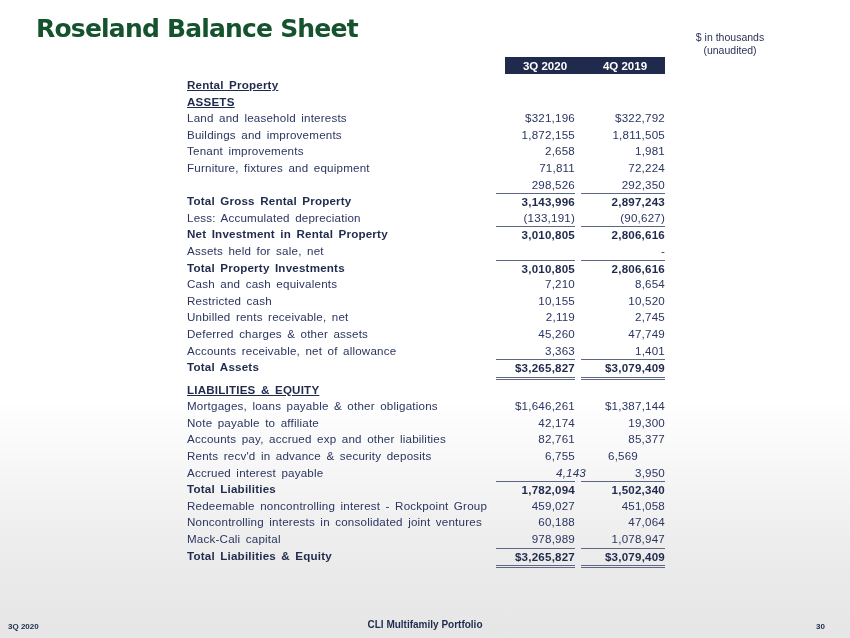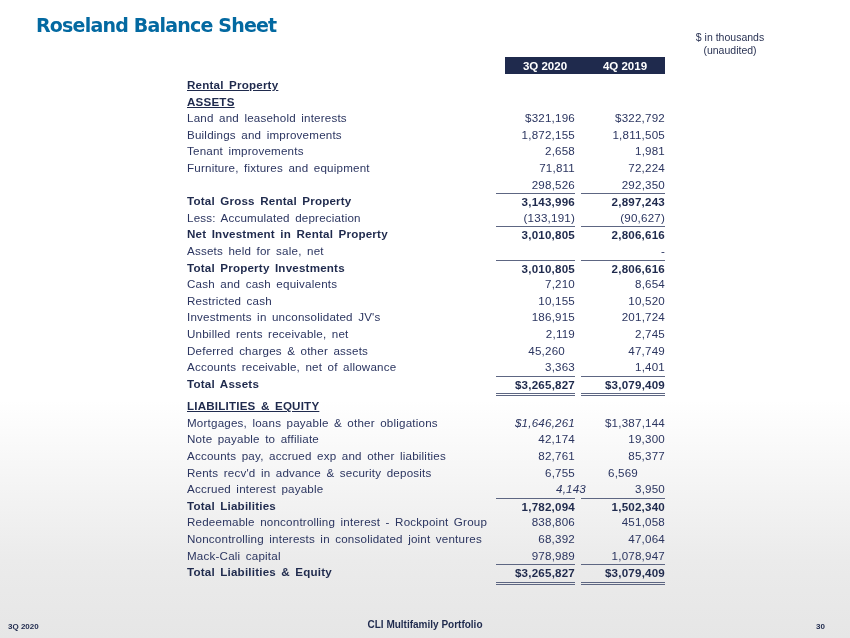--- a/index.html
+++ b/index.html
@@ -6,21 +6,21 @@
     html, body { width: 850px; height: 638px; overflow: hidden; }
     body {
       position: relative;
       font-family: "Liberation Sans", sans-serif;
       color: #1f2a4d;
       background: linear-gradient(to bottom, #ffffff 0px, #ffffff 400px, #ebebeb 560px, #e6e6e6 638px);
     }
     .title {
       position: absolute; left: 36px; top: 14px;
       font-family: "DejaVu Sans", sans-serif;
-      font-weight: bold; font-size: 19px; color: #0369a1;
+      font-weight: bold; font-size: 25px; color: #14532d;
       letter-spacing: -0.8px;
     }
     .units {
       position: absolute; left: 690px; top: 31px; width: 80px;
       text-align: center; font-size: 10.5px; line-height: 13px; color: #2a3354;
     }
     .col-header {
       position: absolute; left: 505px; top: 57px; width: 160px; height: 17px;
       background: #1f2a4d; color: #ffffff; font-weight: bold; font-size: 11.5px;
       display: flex; align-items: center;
@@ -133,53 +133,48 @@
         <span class="label">Cash and cash equivalents</span>
         <span class="v v1" style="left: 309px; width: 79px; padding-right: 0px;">7,210</span>
         <span class="v v2" style="left: 394px; width: 84px;">8,654</span>
       </div>
       <div class="row">
         <span class="label">Restricted cash</span>
         <span class="v v1" style="left: 309px; width: 79px; padding-right: 0px; text-align: right;">10,155</span>
         <span class="v v2" style="left: 394px; width: 84px;">10,520</span>
       </div>
       <div class="row">
-        <span class="label">Investments in unconsolidated JV's</span>
-        <span class="v v1" style="left: 309px; width: 79px; padding-right: 0px;">186,915</span>
-        <span class="v v2" style="left: 394px; width: 84px;">201,724</span>
-      </div>
-      <div class="row">
         <span class="label">Unbilled rents receivable, net</span>
         <span class="v v1" style="left: 309px; width: 79px; padding-right: 0px;">2,119</span>
         <span class="v v2" style="left: 394px; width: 84px;">2,745</span>
       </div>
       <div class="row">
         <span class="label">Deferred charges &amp; other assets</span>
-        <span class="v v1" style="left: 299px; width: 79px; padding-right: 0px;">45,260</span>
+        <span class="v v1" style="left: 309px; width: 79px; padding-right: 0px;">45,260</span>
         <span class="v v2" style="left: 394px; width: 84px;">47,749</span>
       </div>
       <div class="row">
         <span class="label">Accounts receivable, net of allowance</span>
         <span class="v v1" style="left: 309px; width: 79px; padding-right: 0px;">3,363</span>
         <span class="v v2" style="left: 394px; width: 84px;">1,401</span>
       </div>
       <div class="row total">
         <span class="label">Total Assets</span>
         <span class="v v1 line-top dbl" style="left: 309px; width: 79px; padding-right: 0px;">$3,265,827</span>
         <span class="v v2 line-top dbl" style="left: 394px; width: 84px;">$3,079,409</span>
       </div>
     </div>
   <div class="gap"></div>
   <div class="row section">
     <span class="label">LIABILITIES &amp; EQUITY</span>
   </div>
   <div id="liab-rows">
       <div class="row">
         <span class="label">Mortgages, loans payable &amp; other obligations</span>
-        <span class="v v1" style="left: 309px; width: 79px; padding-right: 0px; font-style: italic;">$1,646,261</span>
+        <span class="v v1" style="left: 309px; width: 79px; padding-right: 0px;">$1,646,261</span>
         <span class="v v2" style="left: 394px; width: 84px;">$1,387,144</span>
       </div>
       <div class="row">
         <span class="label">Note payable to affiliate</span>
         <span class="v v1" style="left: 309px; width: 79px; padding-right: 0px;">42,174</span>
         <span class="v v2" style="left: 394px; width: 84px;">19,300</span>
       </div>
       <div class="row">
         <span class="label">Accounts pay, accrued exp and other liabilities</span>
         <span class="v v1" style="left: 309px; width: 79px; padding-right: 0px;">82,761</span>
@@ -195,26 +190,26 @@
         <span class="v v1" style="left: 320px; width: 79px; padding-right: 0px; font-style: italic;">4,143</span>
         <span class="v v2" style="left: 394px; width: 84px;">3,950</span>
       </div>
       <div class="row total">
         <span class="label">Total Liabilities</span>
         <span class="v v1 line-top" style="left: 309px; width: 79px; padding-right: 0px;">1,782,094</span>
         <span class="v v2 line-top" style="left: 394px; width: 84px;">1,502,340</span>
       </div>
       <div class="row">
         <span class="label">Redeemable noncontrolling interest - Rockpoint Group</span>
-        <span class="v v1" style="left: 309px; width: 79px; padding-right: 0px;">838,806</span>
+        <span class="v v1" style="left: 309px; width: 79px; padding-right: 0px;">459,027</span>
         <span class="v v2" style="left: 394px; width: 84px;">451,058</span>
       </div>
       <div class="row">
         <span class="label">Noncontrolling interests in consolidated joint ventures</span>
-        <span class="v v1" style="left: 309px; width: 79px; padding-right: 0px;">68,392</span>
+        <span class="v v1" style="left: 309px; width: 79px; padding-right: 0px;">60,188</span>
         <span class="v v2" style="left: 394px; width: 84px;">47,064</span>
       </div>
       <div class="row">
         <span class="label">Mack-Cali capital</span>
         <span class="v v1" style="left: 309px; width: 79px; padding-right: 0px;">978,989</span>
         <span class="v v2" style="left: 394px; width: 84px;">1,078,947</span>
       </div>
       <div class="row total">
         <span class="label">Total Liabilities &amp; Equity</span>
         <span class="v v1 line-top dbl" style="left: 309px; width: 79px; padding-right: 0px;">$3,265,827</span>

